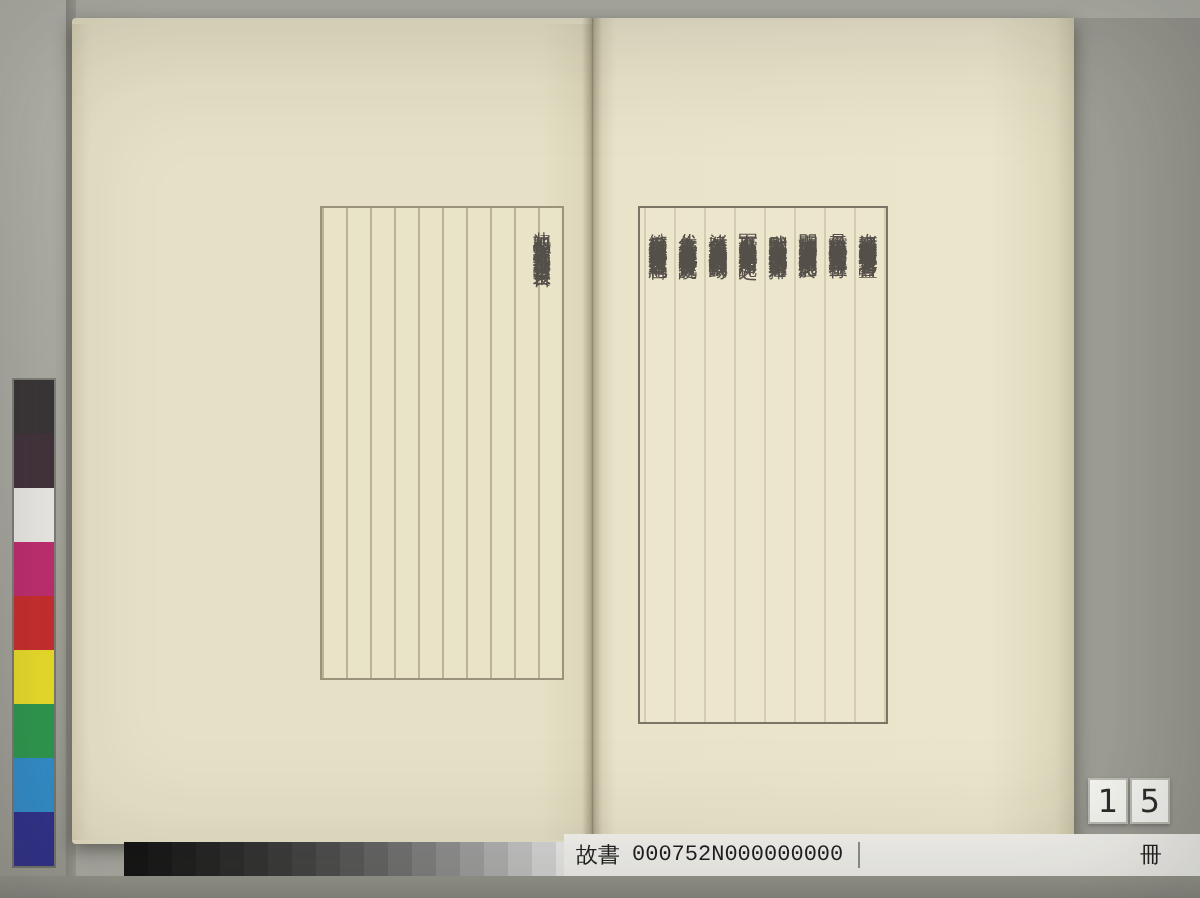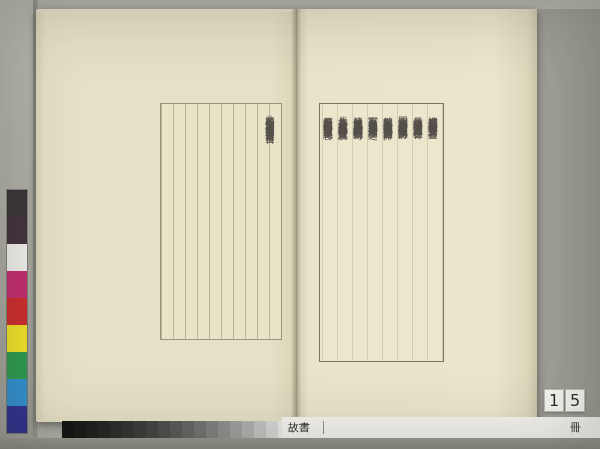--- a/index.html
+++ b/index.html
@@ -134,18 +134,19 @@
       <div class="step" style="background: rgb(176, 176, 176);"></div>
       <div class="step" style="background: rgb(194, 194, 194);"></div>
       <div class="step" style="background: rgb(213, 213, 213);"></div>
       <div class="step" style="background: rgb(233, 233, 231);"></div>
     </div>
   <div class="wedge-ticks"></div>
 
   <div class="caption-bar">
     <span>故書</span>
     <span class="gap"></span>
+    <span>000752N000000000</span>
     <span class="caption-divider"></span>
     <span class="volume">冊</span>
   </div>
 
   <div class="bottom-shade"></div>
 </div>
 
 </body></html>

